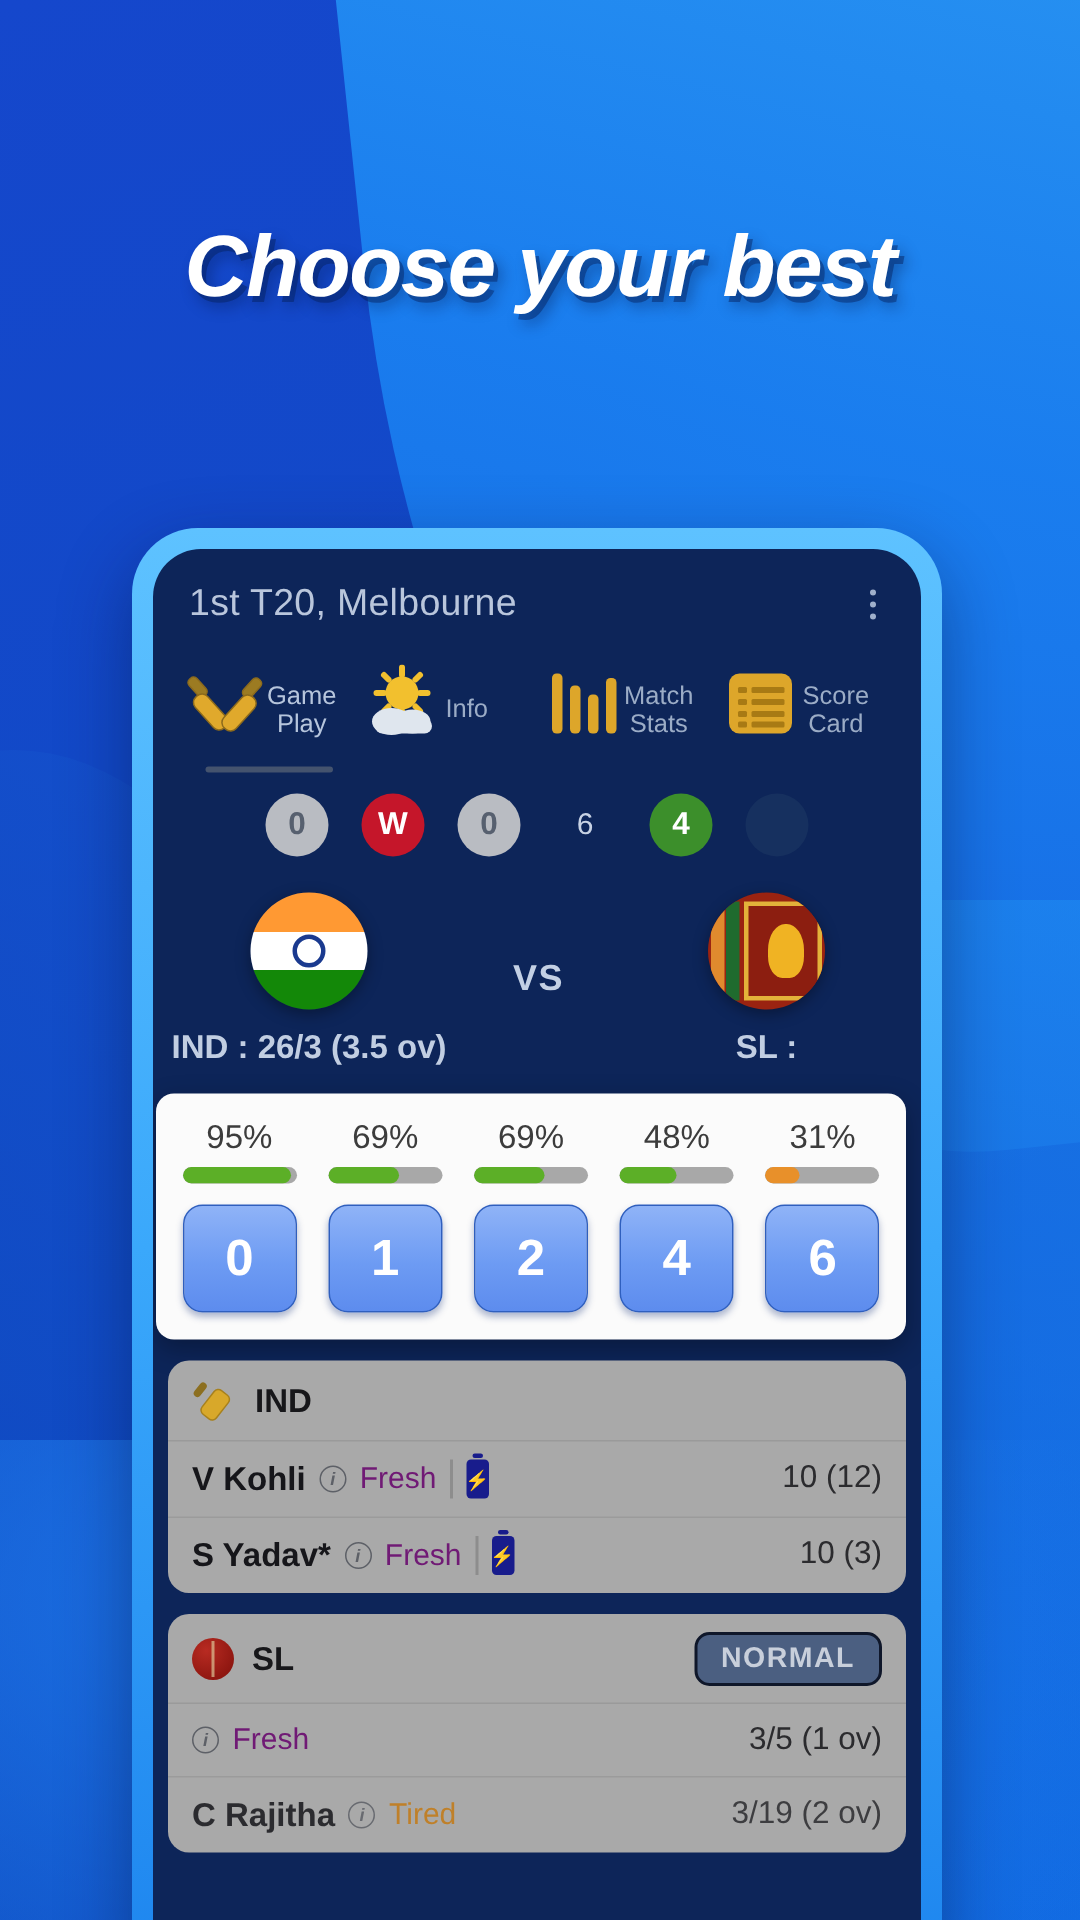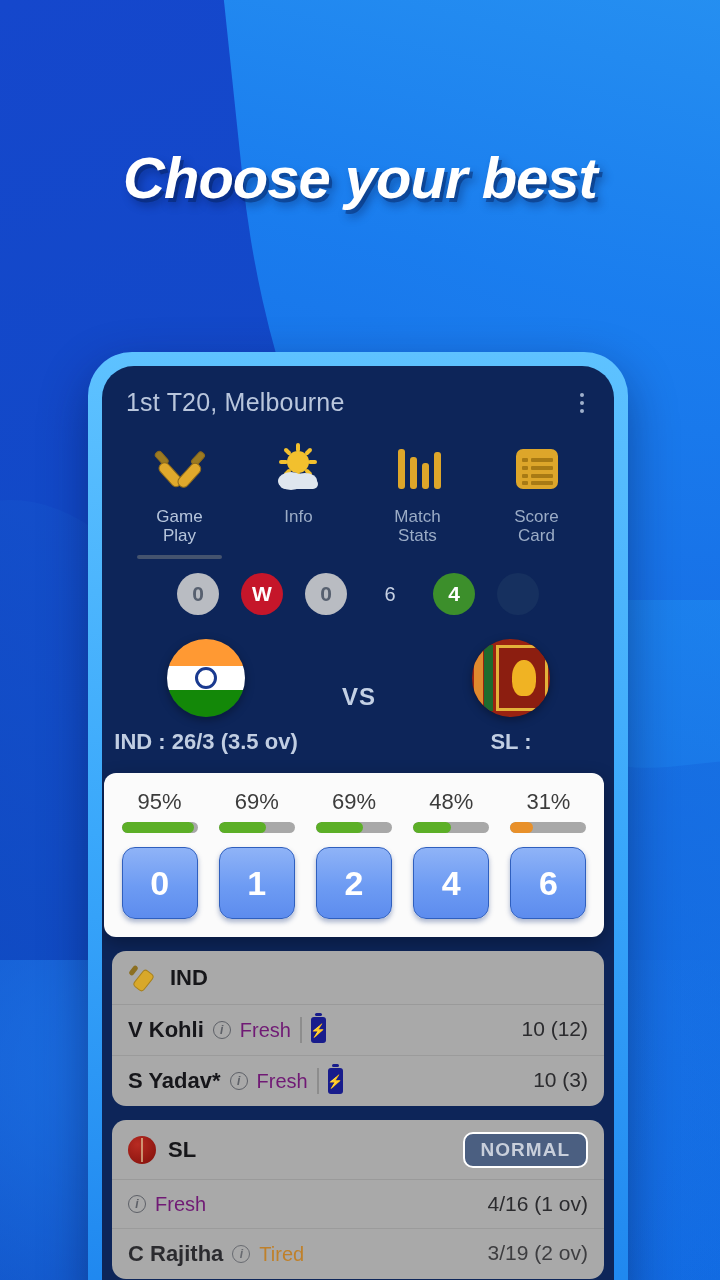--- a/index.html
+++ b/index.html
@@ -94,21 +94,21 @@
   }
   .app-title{
     font-size:25px; color:#b9c6dc; font-weight:normal; letter-spacing:.2px;
   }
   .kebab{ display:flex; flex-direction:column; gap:4px; padding:4px 6px; cursor:pointer;}
   .kebab i{ width:4px;height:4px;border-radius:50%;background:#9fb0cb;display:block;}
 
   
   .tabs{ display:flex; padding:6px 18px 0 18px; }
   .tab{
-    flex:1; display:flex; flex-direction:column; align-items:center;
+    flex:1; display:flex; flex-direction:row; align-items:center;
     padding:6px 2px 10px 2px; position:relative; cursor:pointer;
   }
   .tab-icon{ height:62px; display:flex;align-items:center;justify-content:center;}
   .tab-label{
     margin-top:6px; text-align:center; font-size:17px; color:#9bacc6; line-height:1.12;
   }
   .tab.active .tab-label{ color:#b6c5dc; }
   .tab.active::after{
     content:""; position:absolute; bottom:-4px; left:14%; width:72%;
     height:4px; border-radius:3px; background:#44536e;
@@ -220,21 +220,21 @@
     width:28px;height:28px;border-radius:50%;
     background:radial-gradient(circle at 34% 30%,#b82b22 0%,#8e1610 75%);
     position:relative;
   }
   .ball-icon::after{
     content:""; position:absolute; left:13px; top:2px; width:2px; height:24px;
     background:#e0cfa0; opacity:.65;
   }
   .badge{
     font-size:19px; font-weight:bold; color:#c8cfdb; letter-spacing:1px;
-    background:#4b5f81; border:2px solid #ffffff;
+    background:#4b5f81; border:2px solid #0f172a;
     border-radius:10px; padding:5px 16px;
   }
   .player-row{
     display:flex; justify-content:space-between;
     padding:12px 16px; border-bottom:1px solid #9b9b9b;
     gap:8px;
   }
   .player-row:last-child{ border-bottom:none; }
   .player-left{ display:flex; align-items:center; gap:9px; min-width:0;}
   .player-name{ font-size:22px; font-weight:bold; color:#16161a; white-space:nowrap;}
@@ -490,21 +490,21 @@
           <div class="board-team">SL</div>
         </div>
         <div class="badge">NORMAL</div>
       </div>
 
       <div class="player-row">
         <div class="player-left">
           <div class="info-ico">i</div>
           <div class="stamina fresh">Fresh</div>
         </div>
-        <div class="player-score">4/16 (1 ov)</div>
+        <div class="player-score">3/5 (1 ov)</div>
       </div>
 
       <div class="player-row row-cut">
         <div class="player-left">
           <div class="player-name">C Rajitha</div>
           <div class="info-ico">i</div>
           <div class="stamina tired">Tired</div>
         </div>
         <div class="player-score">3/19 (2 ov)</div>
       </div>

